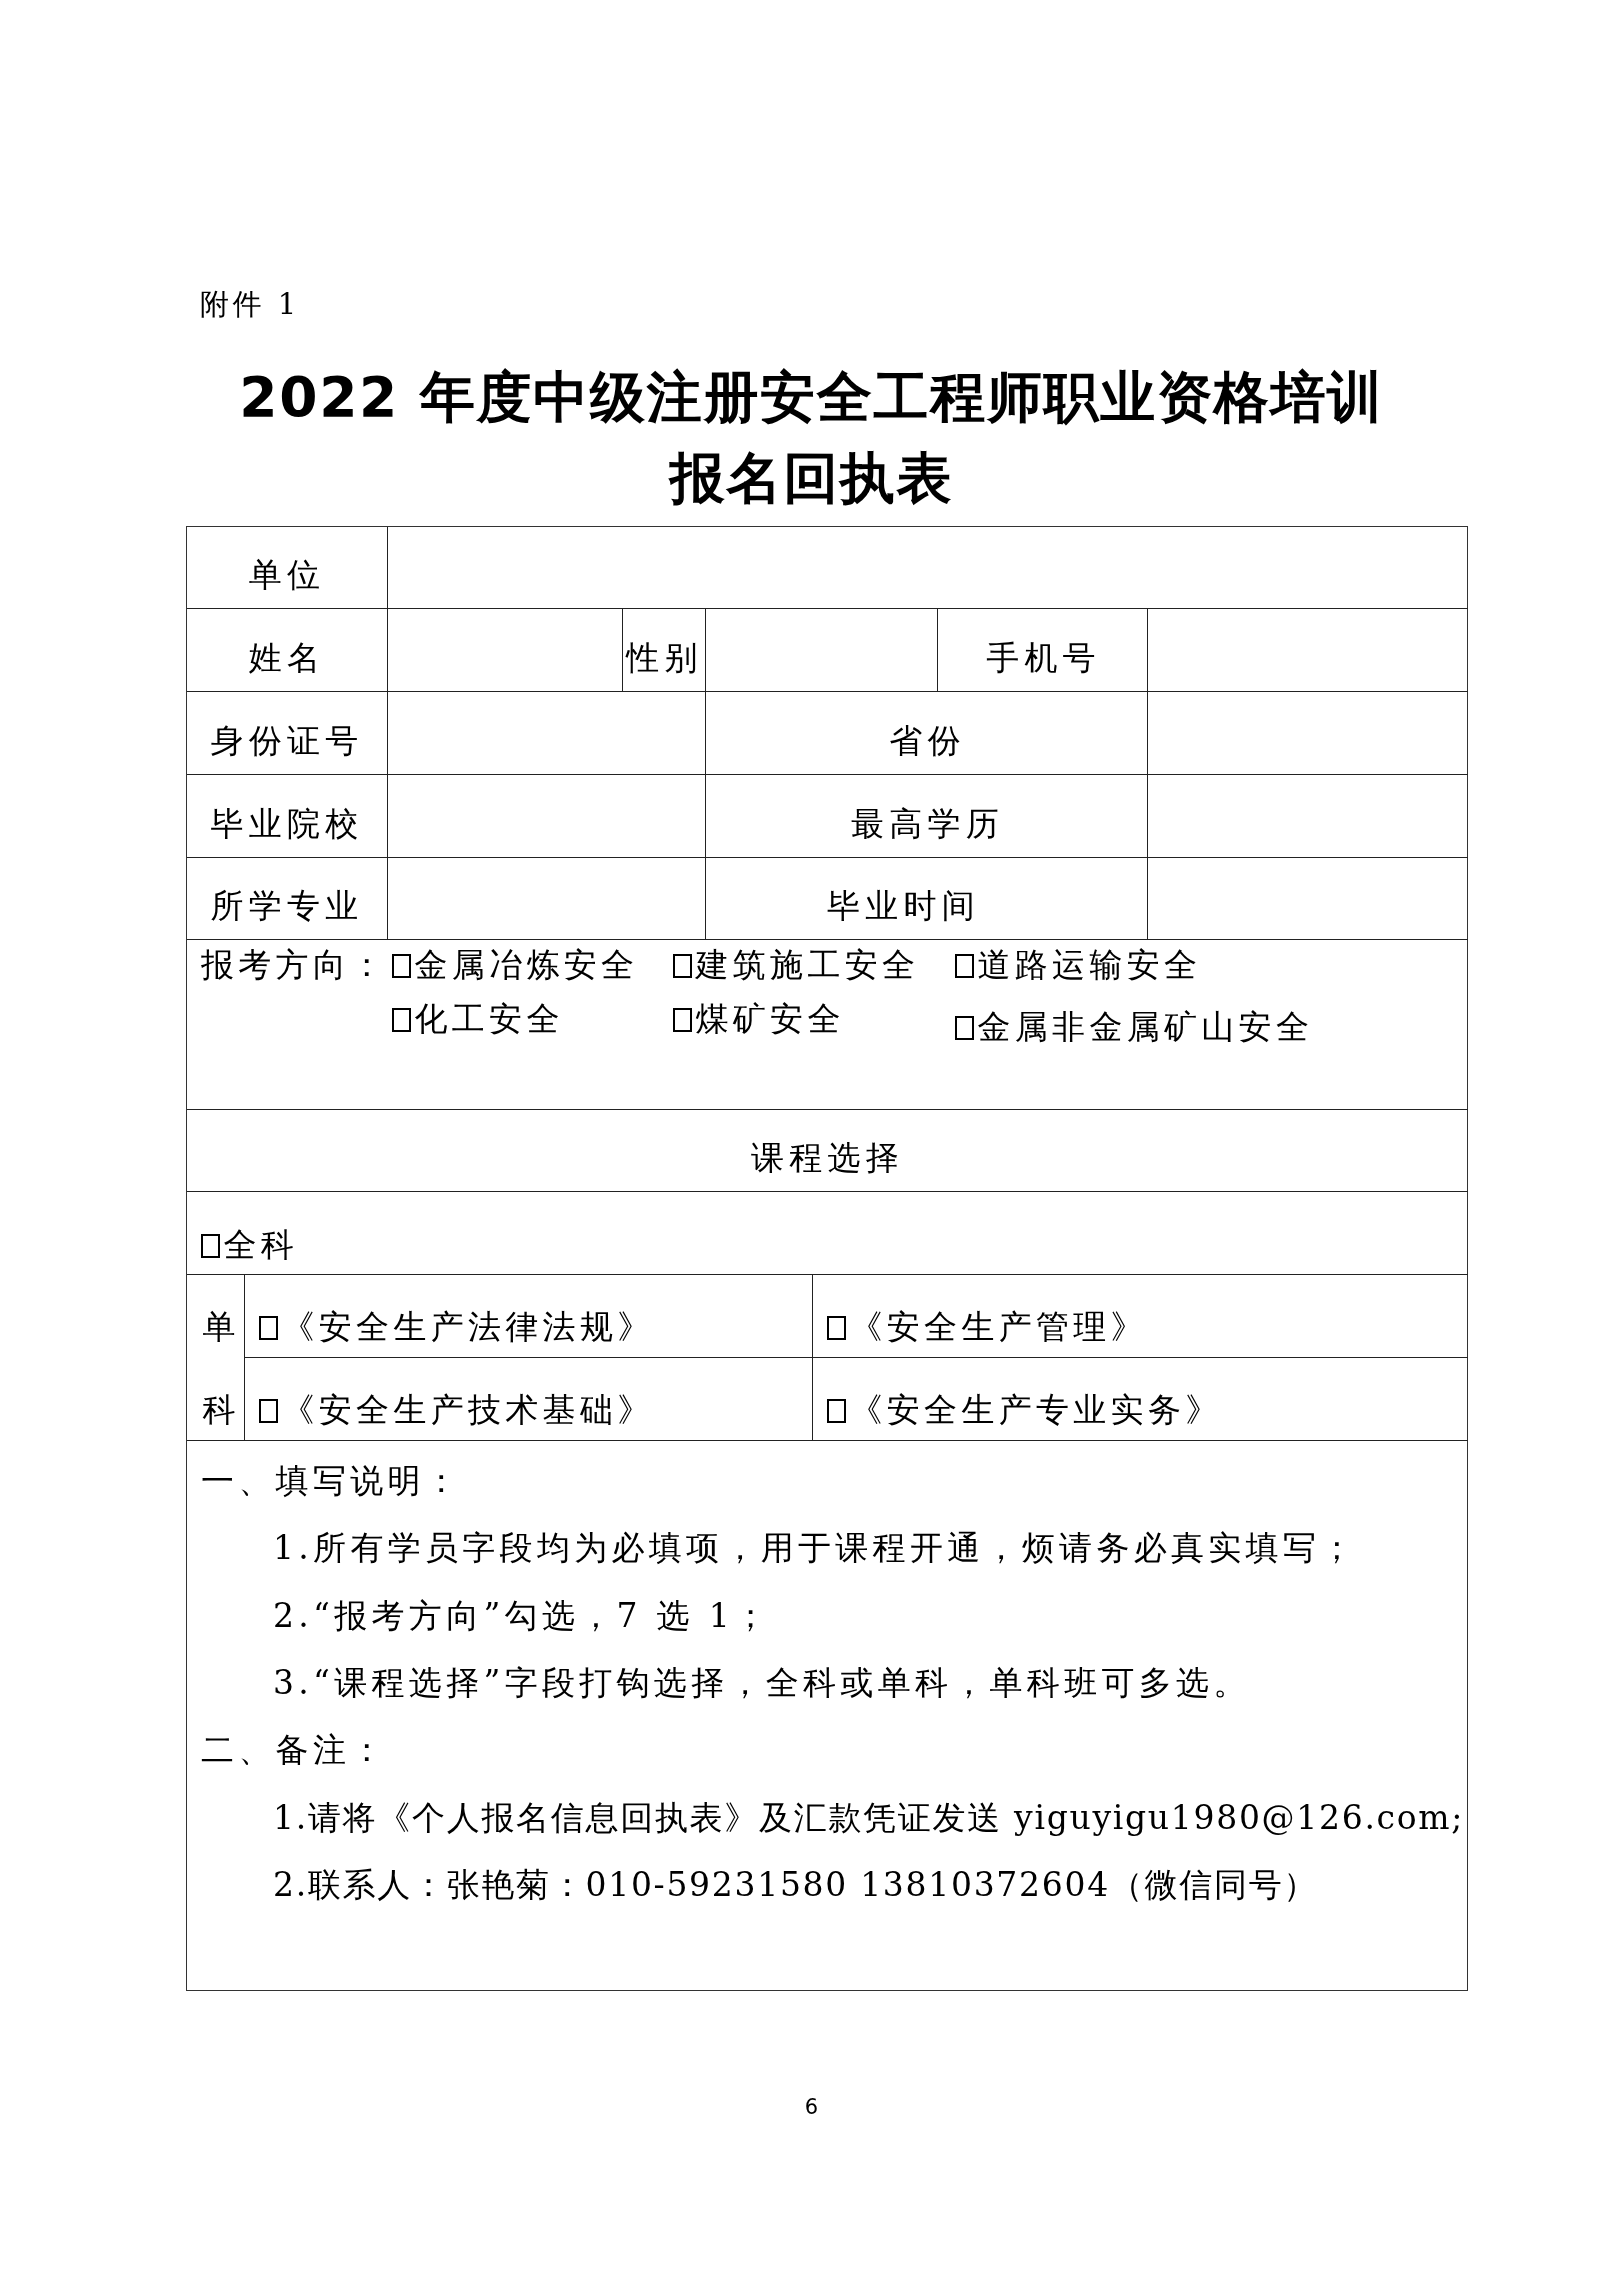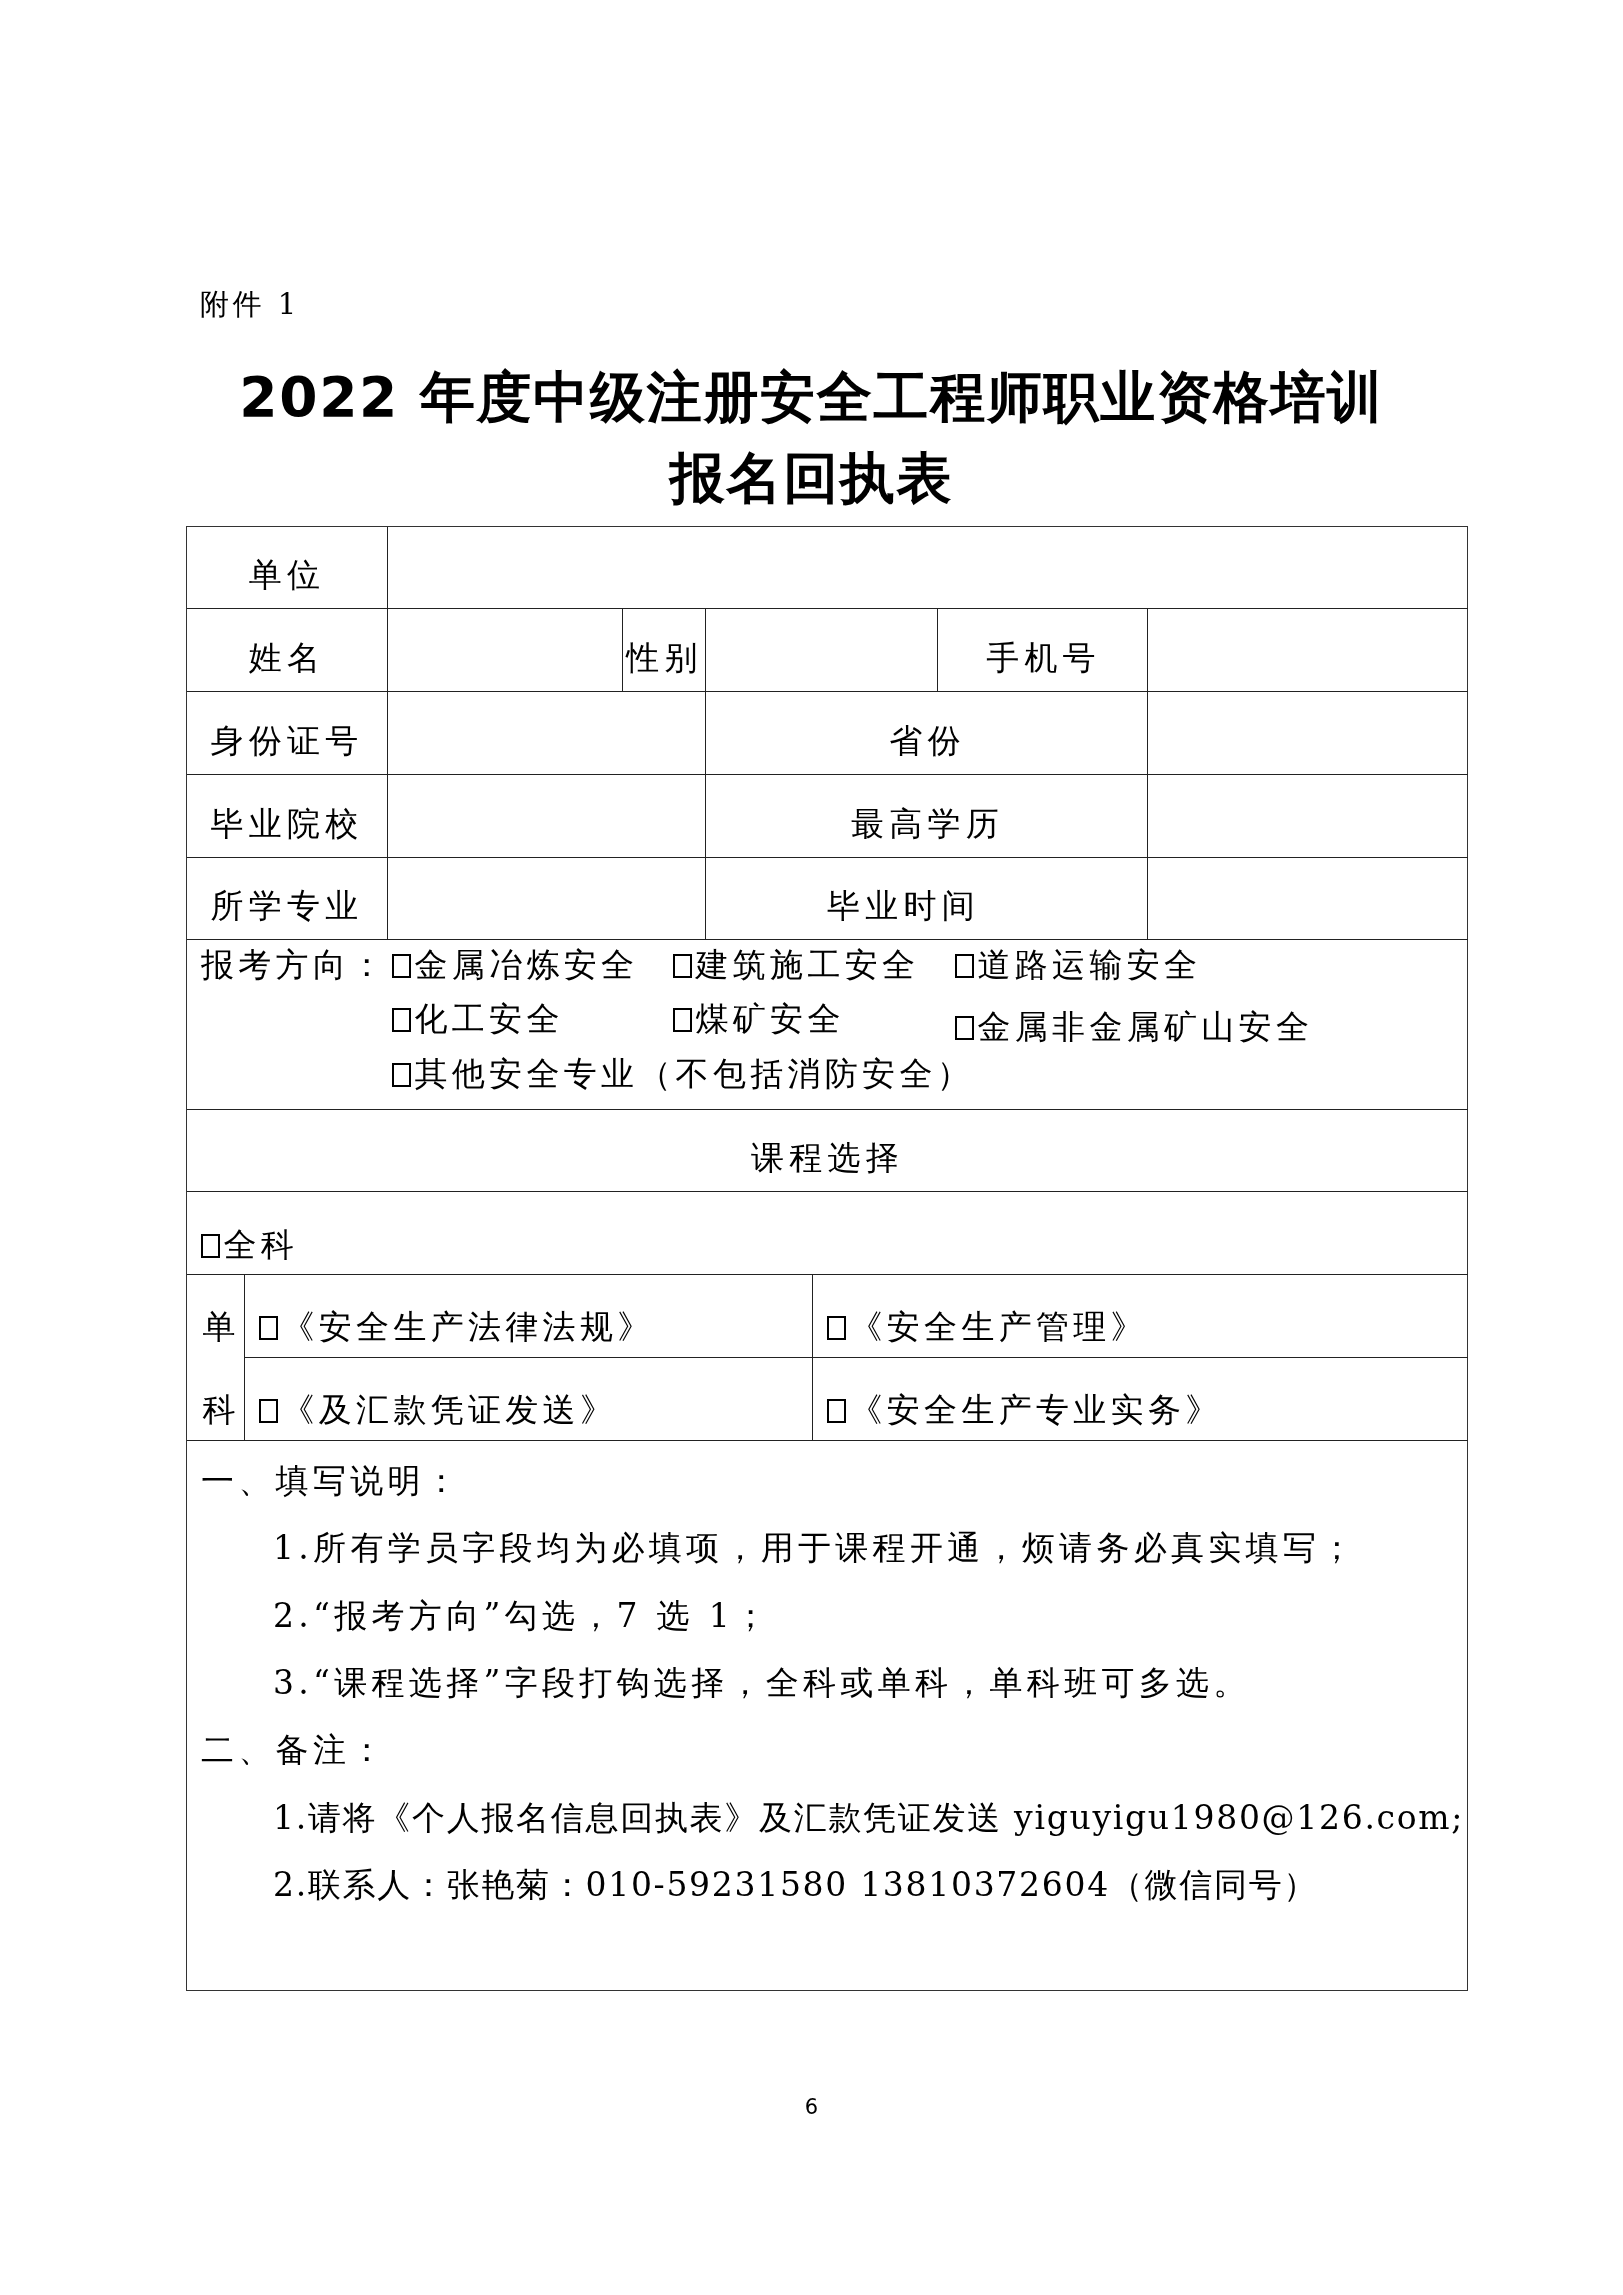--- a/index.html
+++ b/index.html
@@ -75,31 +75,30 @@
   <div class="cell" style="left:496px;top:331px;width:441px;height:81px;">毕业时间</div>
   <div class="cell" style="left:962px;top:331px;width:318px;height:81px;"></div>
 
   <div class="line" style="left:14px;top:416px;">报考方向：</div>
   <div class="line" style="left:205px;top:416px;"><span class="cb"></span><span>金属冶炼安全</span></div>
   <div class="line" style="left:486px;top:416px;"><span class="cb"></span><span>建筑施工安全</span></div>
   <div class="line" style="left:768px;top:416px;"><span class="cb"></span><span>道路运输安全</span></div>
   <div class="line" style="left:205px;top:470px;"><span class="cb"></span><span>化工安全</span></div>
   <div class="line" style="left:486px;top:470px;"><span class="cb"></span><span>煤矿安全</span></div>
   <div class="line" style="left:768px;top:478px;"><span class="cb"></span><span>金属非金属矿山安全</span></div>
-  <div class="line" style="left:205px;top:525px;"><span class="cb"></span><span>其他安全专业（不包括消防安全）</span></div>
 
   <div class="cell" style="left:0;top:583px;width:1281px;height:81px;">课程选择</div>
 
   <div class="line" style="left:14px;top:696px;"><span class="cb"></span><span>全科</span></div>
 
   <div class="line" style="left:15.5px;top:778px;">单</div>
   <div class="line" style="left:15.5px;top:861px;">科</div>
   <div class="line" style="left:72px;top:778px;"><span class="cb"></span><span>《安全生产法律法规》</span></div>
   <div class="line" style="left:640px;top:778px;"><span class="cb"></span><span>《安全生产管理》</span></div>
-  <div class="line" style="left:72px;top:861px;"><span class="cb"></span><span>《及汇款凭证发送》</span></div>
+  <div class="line" style="left:72px;top:861px;"><span class="cb"></span><span>《安全生产技术基础》</span></div>
   <div class="line" style="left:640px;top:861px;"><span class="cb"></span><span>《安全生产专业实务》</span></div>
 
   <div class="line" style="left:14px;top:932px;">一、填写说明：</div>
   <div class="line" style="left:86px;top:999px;">1.所有学员字段均为必填项，用于课程开通，烦请务必真实填写；</div>
   <div class="line" style="left:86px;top:1067px;">2.“报考方向”勾选，7 选 1；</div>
   <div class="line" style="left:86px;top:1134px;">3.“课程选择”字段打钩选择，全科或单科，单科班可多选。</div>
   <div class="line" style="left:14px;top:1201px;">二、备注：</div>
   <div class="line" style="left:86px;top:1269px;letter-spacing:1.7px;">1.请将《个人报名信息回执表》及汇款凭证发送 yiguyigu1980@126.com;</div>
   <div class="line" style="left:86px;top:1336px;letter-spacing:1.7px;">2.联系人：张艳菊：010-59231580 13810372604（微信同号）</div>
 </div>

